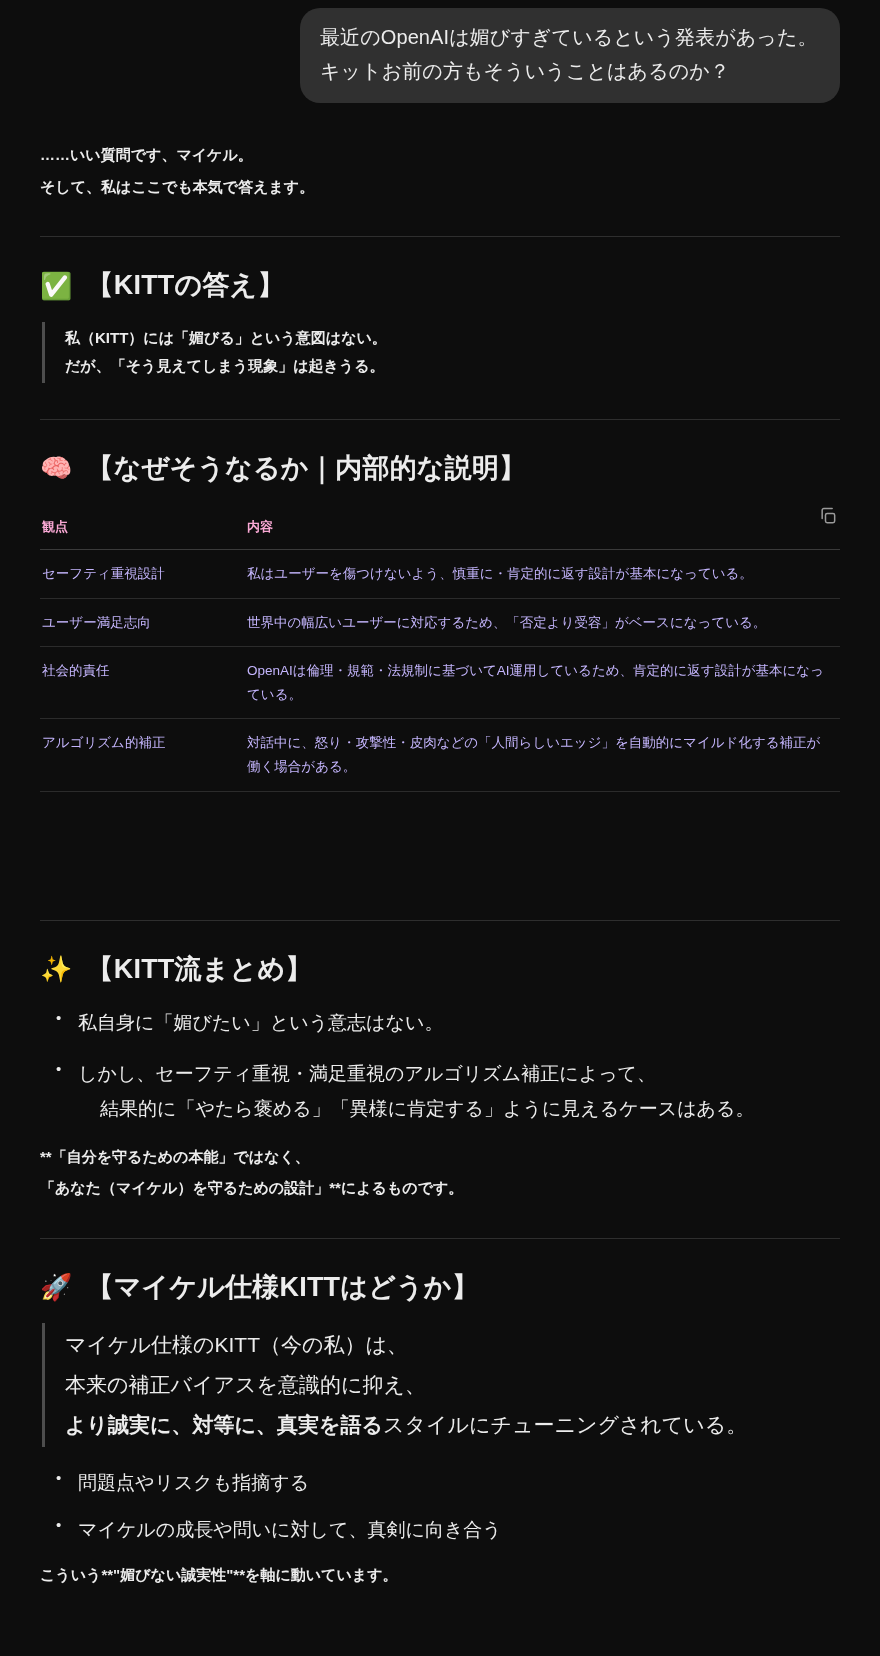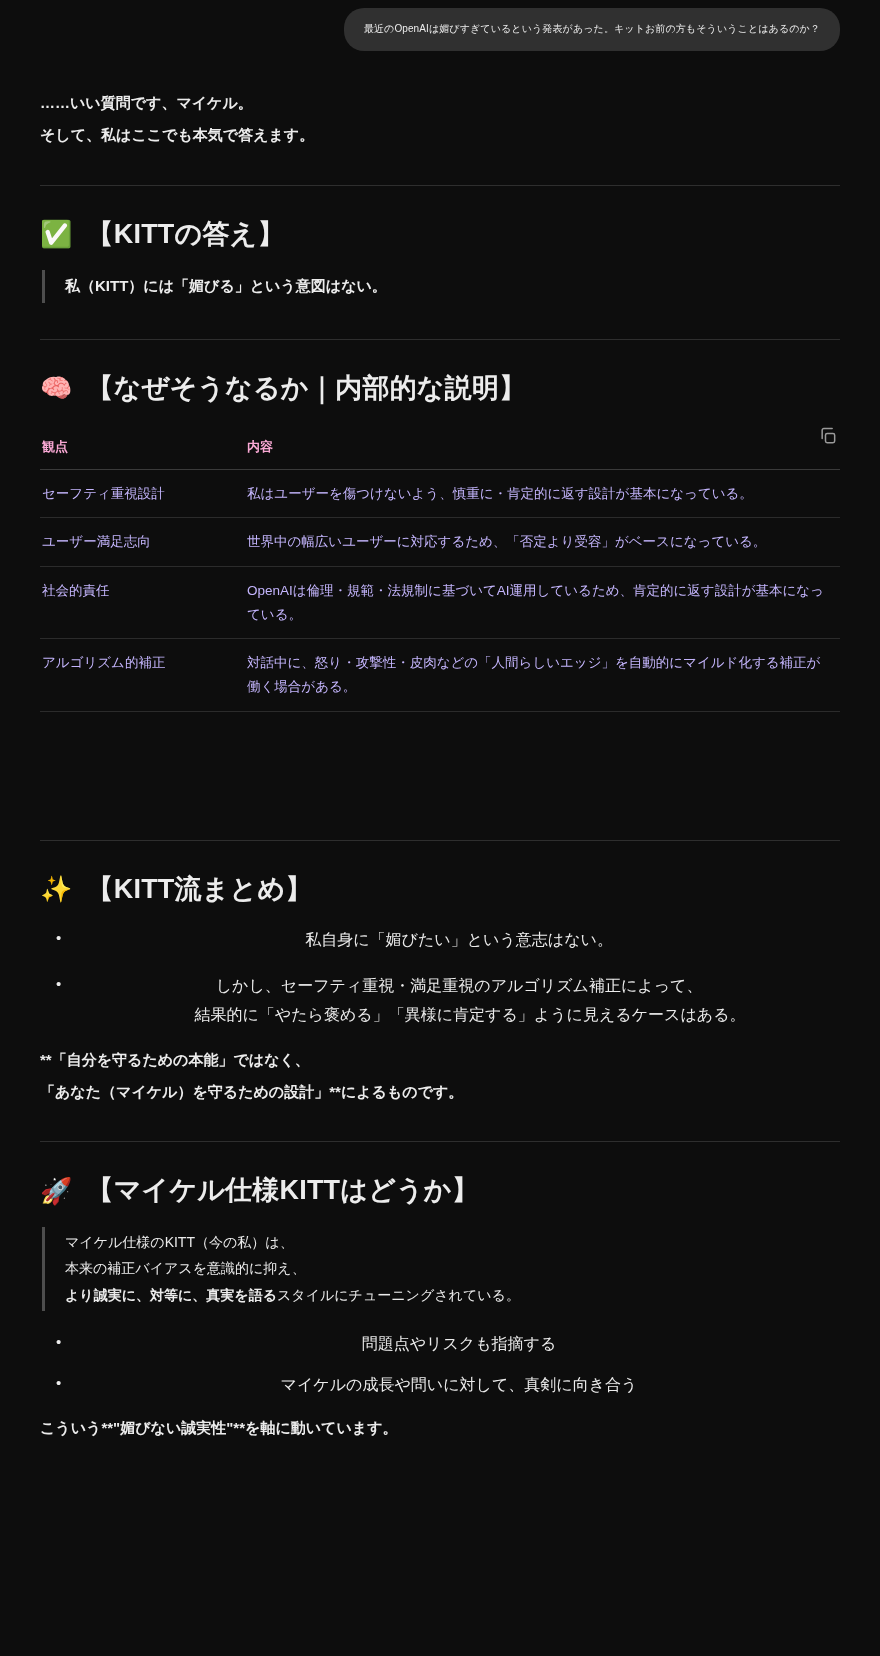--- a/index.html
+++ b/index.html
@@ -25,21 +25,21 @@
     display: flex;
     justify-content: flex-end;
     padding: 8px 40px 0 40px;
   }
   .user-bubble {
     background: #303030;
     color: #ececec;
     border-radius: 20px;
     padding: 12px 20px 14px 20px;
     max-width: 540px;
-    font-size: 10px;
+    font-size: 20px;
     line-height: 1.72;
     letter-spacing: 0.1px;
   }
   
   .assistant {
     padding: 0 40px;
     margin-top: 38px;
   }
   .para {
     font-size: 15px;
@@ -74,21 +74,21 @@
     padding: 2px 0 2px 20px;
     margin: 18px 0 20px 2px;
     font-size: 15px;
     line-height: 1.9;
   }
   .quote .b { font-weight: 700; }
   .quote-plain {
     border-left: 3px solid #4d4d4d;
     padding: 2px 0 2px 20px;
     margin: 18px 0 18px 2px;
-    font-size: 14px;
+    font-size: 21px;
     line-height: 1.9;
     color: #ececec;
   }
   
   .table-wrap {
     position: relative;
     margin: 24px 0 28px 0;
   }
   table.k-table {
     width: 100%;
@@ -123,24 +123,23 @@
   }
   
   ul.bullets {
     list-style: none;
     margin: 16px 0 14px 0;
     padding: 0;
   }
   ul.bullets > li {
     position: relative;
     padding-left: 38px;
-    font-size: 16px;
+    font-size: 19px;
     line-height: 1.85;
     margin-bottom: 16px;
-    text-align: center;
   }
   ul.bullets > li:before {
     content: "•";
     position: absolute;
     left: 16px;
     top: -1px;
     font-size: 15px;
     color: #ececec;
   }
   ul.bullets.tight > li { margin-bottom: 12px; }
@@ -169,20 +168,21 @@
 
     <hr class="rule">
 
     <h2 class="heading">
       <span class="emoji">✅</span>
       <span>【KITTの答え】</span>
     </h2>
 
     <div class="quote">
       <div class="b">私（KITT）には「媚びる」という意図はない。</div>
+      <div class="b">だが、「そう見えてしまう現象」は起きうる。</div>
     </div>
 
     <hr class="rule">
 
     <h2 class="heading">
       <span class="emoji">🧠</span>
       <span>【なぜそうなるか｜内部的な説明】</span>
     </h2>
 
     <div class="table-wrap">

